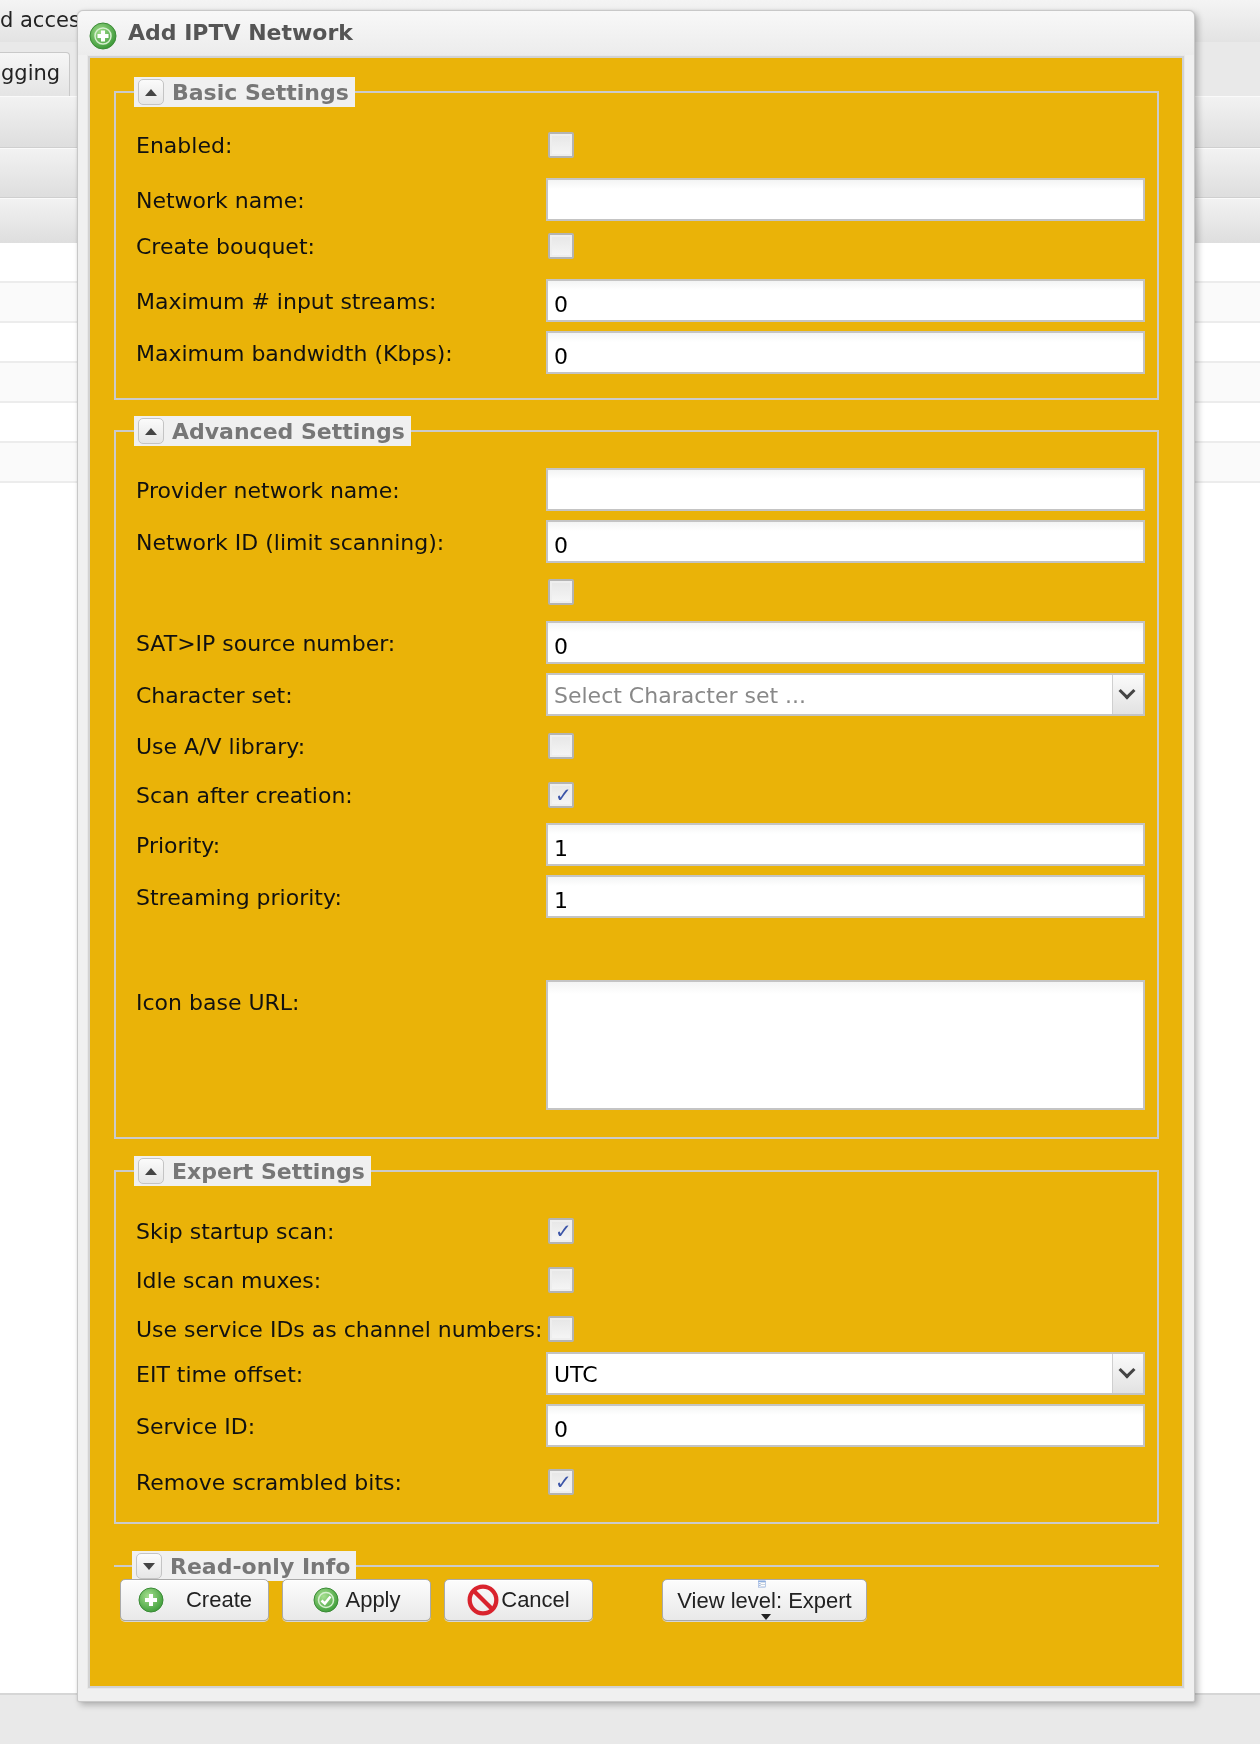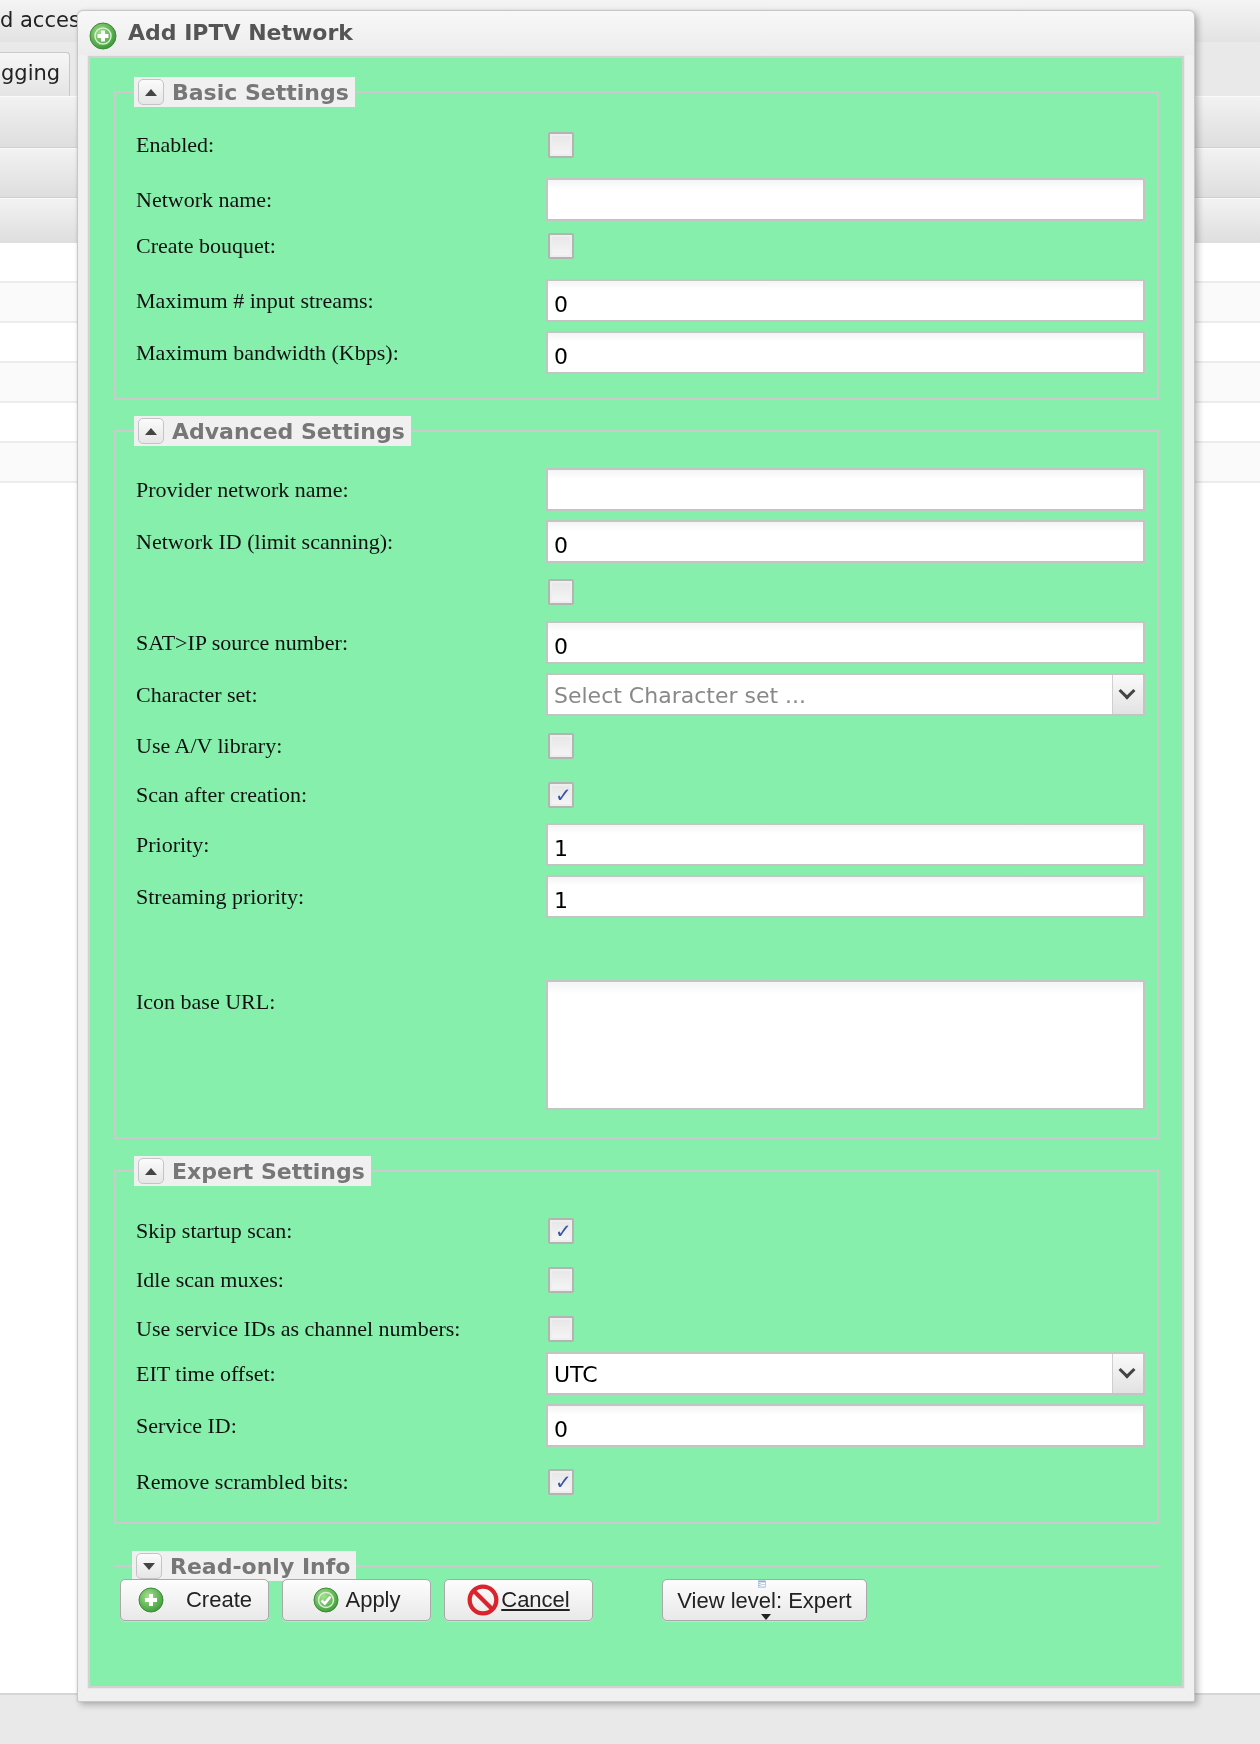--- a/index.html
+++ b/index.html
@@ -29,36 +29,36 @@
 
   
   .dialog { position:absolute; left:77px; top:10px; width:1116px; height:1690px;
     background:#f0f0f0; border:1px solid #c8c8c8; border-radius:6px 6px 2px 2px;
     box-shadow:3px 3px 6px rgba(0,0,0,0.25), 0 0 2px rgba(0,0,0,0.1); }
   .dialog-header { position:absolute; left:0; top:0; width:100%; height:44px;
     background:linear-gradient(#f8f8f8,#ececec); border-radius:6px 6px 0 0; }
   .title-icon { position:absolute; left:11px; top:11px; width:28px; height:28px; }
   .dialog-title { position:absolute; left:50px; top:9px; font-size:22px; font-weight:bold; color:#555; }
   .dialog-body { position:absolute; left:10px; top:45px; width:1092px; height:1628px;
-    border:2px solid #d2d2d2; outline:1px solid #e8e8e8; background:#86efac; }
+    border:2px solid #d2d2d2; outline:1px solid #e8e8e8; background:#eab308; }
 
   .fieldset { position:absolute; left:24px; width:1041px; border:2px solid #cbcbcb; }
   .legend { position:absolute; left:18px; top:-16px; height:30px; padding:0 6px 0 4px;
     background:#f0f0f0; display:flex; align-items:center; }
   .collapse-btn { width:26px; height:26px; box-sizing:border-box; border:1px solid #c4c4c4;
     border-radius:5px; background:linear-gradient(#fbfbfb,#e6e6e6); display:flex;
     align-items:center; justify-content:center; margin-right:8px; cursor:pointer; }
   .tri-up { width:0; height:0; border-left:6px solid transparent; border-right:6px solid transparent;
     border-bottom:7px solid #444; }
   .tri-down { width:0; height:0; border-left:6px solid transparent; border-right:6px solid transparent;
     border-top:7px solid #444; }
   .legend-text { font-size:22px; font-weight:bold; color:#777; }
 
   .row { position:absolute; left:20px; width:1020px; height:44px; }
-  .label { position:absolute; left:0; top:50%; transform:translateY(-50%); font-size:22px; color:#111; white-space:nowrap;font-family:Liberation Serif, serif; }
+  .label { position:absolute; left:0; top:50%; transform:translateY(-50%); font-size:22px; color:#111; white-space:nowrap; }
   .input { position:absolute; left:410px; top:0; width:599px; height:43px; box-sizing:border-box;
     border:2px solid #c4c4c4; background:linear-gradient(#f3f4f4 0, #fff 9px, #fff 100%);
     font-size:22px; color:#000; padding:8px 0 0 6px; outline:none; font-family:"DejaVu Sans", sans-serif; }
   .checkbox { position:absolute; left:412px; top:50%; transform:translateY(-50%);
     width:26px; height:26px; box-sizing:border-box; border:2px solid #b4b4b4; border-radius:2px;
     background:linear-gradient(#e6e6e6,#f6f6f6); box-shadow:inset 0 0 0 2px #eeeeee; cursor:pointer; }
   .checkbox .check { position:absolute; left:5px; top:1px; font-size:20px; line-height:20px;
     color:#3c55a8; font-weight:bold; }
   .combo { position:absolute; left:410px; top:0; width:599px; height:43px; box-sizing:border-box;
     border:2px solid #c4c4c4; background:#fff; cursor:pointer; }
@@ -279,21 +279,21 @@
             <stop offset="0" stop-color="#a6e08f"></stop>
             <stop offset="1" stop-color="#43a03e"></stop>
           </radialGradient>
         </defs>
       <circle cx="14" cy="14" r="12" fill="url(#g3)" stroke="#3b8b36"></circle>
       <circle cx="14" cy="14" r="7.5" fill="none" stroke="#d6f0cf" stroke-width="1.5"></circle>
       <path d="M9.5 14.5 L12.8 17.5 L18.5 10.5" fill="none" stroke="#fff" stroke-width="2.6"></path>
     </svg>
     <span>Apply</span>
   </div>
-  <div class="btn" style="left:366px;width:149px;text-decoration:underline;">
+  <div class="btn" style="left:366px;width:149px;">
     <svg class="ico" viewBox="0 0 30 30" style="width:32px;height:32px;margin-right:2px;">
       <circle cx="15" cy="15" r="12.5" fill="none" stroke="#d9232d" stroke-width="4"></circle>
       <line x1="6.5" y1="6.5" x2="23.5" y2="23.5" stroke="#d9232d" stroke-width="4"></line>
     </svg>
     <span>Cancel</span>
   </div>
   <div class="btn" style="left:584px;width:205px;flex-direction:column;">
     <svg class="ico" viewBox="0 0 28 28">
       <rect x="1" y="3" width="26" height="22" fill="#eef3fb" stroke="#6f93cf" stroke-width="1.5"></rect>
       <rect x="1" y="3" width="26" height="4" fill="#8fb0e0"></rect>

